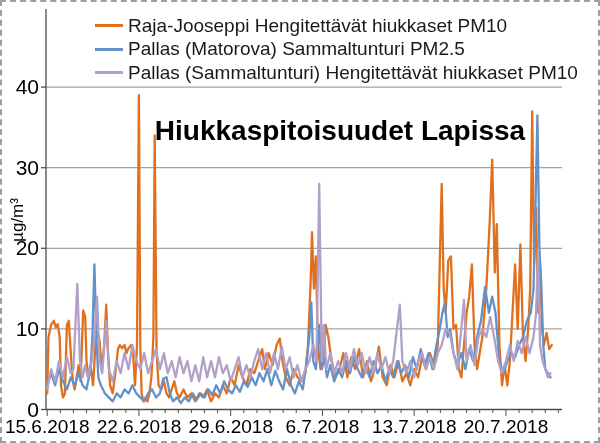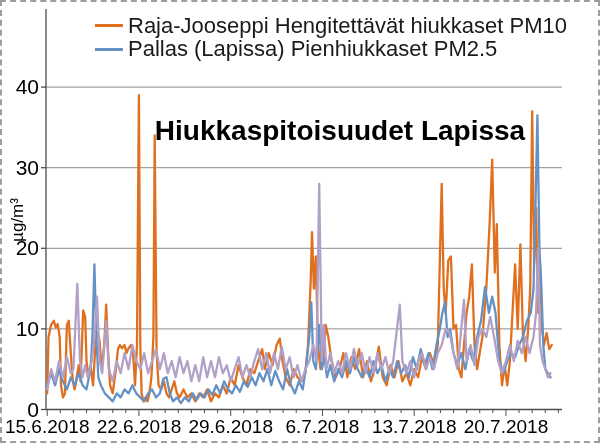--- a/index.html
+++ b/index.html
@@ -9,21 +9,21 @@
     font-family:"Liberation Sans","DejaVu Sans",sans-serif;
   }
   #plot-svg{position:absolute;left:0;top:0;}
   .chart-title{
     position:absolute;left:338px;top:113px;transform:translateX(-50%);
     font-size:28px;font-weight:bold;color:#000;white-space:nowrap;
   }
   .legend{position:absolute;left:93px;top:12px;}
   .legend-row{display:flex;align-items:center;height:23.5px;white-space:nowrap;}
   .legend-swatch{width:28px;height:3px;margin-right:5px;flex:0 0 auto;}
-  .legend-label{font-size:22px;color:#1a1a1a;letter-spacing:0px;}
+  .legend-label{font-size:19px;color:#1a1a1a;letter-spacing:0px;}
   .y-unit{
     position:absolute;left:16px;top:218px;transform:translate(-50%,-50%) rotate(-90deg);
     font-size:17px;color:#000;white-space:nowrap;
   }
   text{font-family:"Liberation Sans","DejaVu Sans",sans-serif;fill:#000;}
 </style>
 </head>
 <body>
 
 <div id="chart-frame">
@@ -100,19 +100,23 @@
       <polyline points="45.2,387.4 49.1,367.2 53.1,379.3 57.0,359.1 60.9,375.3 64.9,355.1 68.8,371.2 71.4,367.2 75.3,281.8 78.0,359.1 80.6,375.3 83.2,363.2 85.8,375.3 89.8,359.1 92.4,335.0 95.0,294.7 97.6,359.1 100.2,371.2 104.2,318.8 106.8,367.2 110.7,379.3 114.7,359.1 118.6,371.2 122.5,351.1 126.5,367.2 130.4,343.0 134.3,359.1 138.3,367.2 142.2,351.1 146.1,371.2 150.1,359.1 154.0,347.1 157.9,367.2 161.9,351.1 165.8,371.2 169.7,359.1 173.6,375.3 177.6,355.1 181.5,371.2 185.4,359.1 189.4,379.3 193.3,363.2 197.2,379.3 201.2,355.1 205.1,375.3 209.0,359.1 213.0,375.3 216.9,355.1 220.8,371.2 224.8,363.2 228.7,379.3 232.6,367.2 236.6,355.1 240.5,375.3 244.4,363.2 248.4,375.3 252.3,359.1 256.2,347.1 260.2,367.2 264.1,351.1 268.0,371.2 272.0,351.1 275.9,367.2 279.8,344.6 283.7,367.2 287.7,355.1 291.6,375.3 295.5,363.2 299.5,379.3 303.4,367.2 307.3,359.1 311.3,343.0 314.5,359.1 317.2,181.8 319.8,359.1 321.8,322.9 324.4,367.2 328.3,351.1 332.2,371.2 336.2,359.1 340.1,371.2 344.0,351.1 348.0,367.2 351.9,347.1 355.8,363.2 359.8,351.1 363.7,371.2 367.6,355.1 371.6,371.2 375.5,351.1 379.4,367.2 383.4,355.1 387.3,371.2 391.2,359.1 397.8,302.7 400.4,359.1 404.3,371.2 408.3,359.1 412.2,375.3 416.1,359.1 420.1,351.1 424.0,367.2 427.9,355.1 431.9,367.2 435.8,351.1 439.7,343.0 443.7,326.9 447.6,330.9 451.5,351.1 455.4,367.2 462.0,297.9 464.6,359.1 468.6,343.0 472.5,363.2 476.4,335.0 480.4,326.9 484.3,335.0 488.2,314.8 492.1,335.0 496.1,359.1 500.0,371.2 503.9,359.1 507.9,343.0 511.8,359.1 515.7,339.0 519.7,351.1 523.6,335.0 527.5,351.1 531.5,335.0 534.1,310.8 536.1,246.3 538.0,343.0 540.6,359.1 543.3,367.2 545.9,375.3 548.5,371.2" fill="none" stroke="#B1A0C7" stroke-width="2.3" stroke-linejoin="round" stroke-linecap="round" clip-path="url(#plotclip)"></polyline>
     </svg>
 
   <div class="legend">
     <div class="legend-row">
       <span class="legend-swatch" style="background: rgb(224, 112, 30);"></span>
       <span class="legend-label">Raja-Jooseppi  Hengitettävät hiukkaset PM10</span>
     </div>
     <div class="legend-row">
       <span class="legend-swatch" style="background: rgb(101, 146, 198);"></span>
-      <span class="legend-label">Pallas (Lapissa) Pienhiukkaset PM2.5</span>
+      <span class="legend-label">Pallas (Matorova) Sammaltunturi PM2.5</span>
+    </div>
+    <div class="legend-row">
+      <span class="legend-swatch" style="background: rgb(177, 160, 199);"></span>
+      <span class="legend-label">Pallas (Sammaltunturi) Hengitettävät hiukkaset  PM10</span>
     </div>
   </div>
 
   <div class="chart-title">Hiukkaspitoisuudet Lapissa</div>
   <div class="y-unit">µg/m³</div>
 </div>
 
 </body></html>

